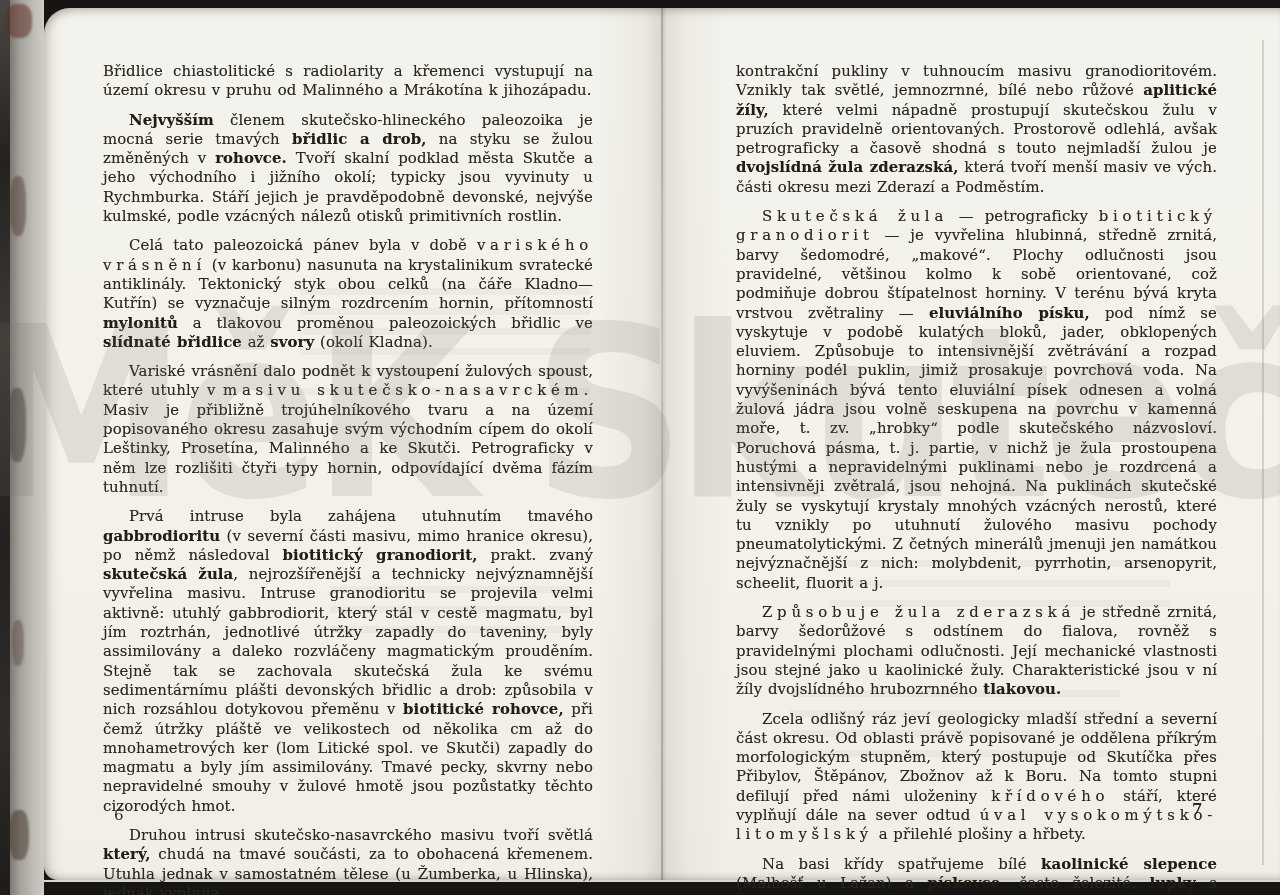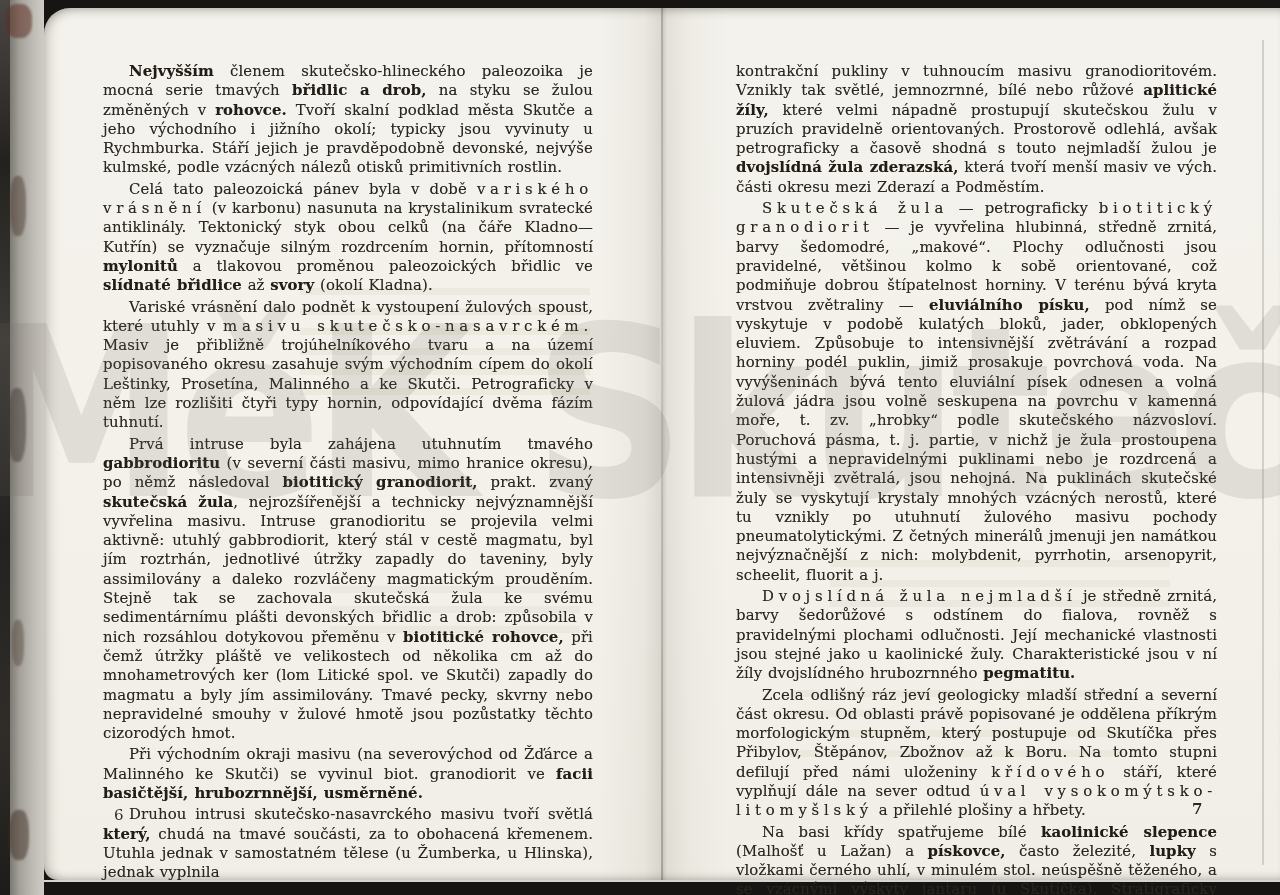--- a/index.html
+++ b/index.html
@@ -58,21 +58,21 @@
 
   
   .col{position:absolute;z-index:4;color:#2a2620;}
   .col-left{left:103px;top:62px;width:490px;}
   .col-right{left:736px;top:62px;width:481px;}
   .para{
     text-align:justify;font-size:14.9px;line-height:19.3px;
     word-spacing:.06em;letter-spacing:.1px;margin:0;
     text-shadow:0 0 .4px rgba(40,35,28,.4);
   }
-  .para + .para{margin-top:2px;}
+  .para + .para{margin-top:10px;}
   .para.indent{text-indent:26px;}
   .b{font-weight:bold;color:#211d16;}
   .sp{letter-spacing:.32em;}
   .pageno{position:absolute;z-index:4;font-size:15px;color:#332f28;}
   .pageno-left{left:114px;top:806px;}
   .pageno-right{left:1192px;top:800px;font-weight:bold;color:#2b2721;}
 </style>
 </head>
 <body>
 
@@ -89,31 +89,31 @@
 <div class="gutter-line"></div>
 <div class="right-edge-line"></div>
 <div class="bottom-hairline"></div>
 
 <div class="ghost g1"></div>
 <div class="ghost g2"></div>
 <div class="ghost g3"></div>
 <div class="ghost g4"></div>
 
 <div class="col col-left">
+    <div class="para"><span class="">Břidlice chiastolitické s radiolarity a křemenci vystupují na území okresu v pruhu od Malinného a Mrákotína k jihozápadu.</span></div>
     <div class="para indent"><span class="b ">Nejvyšším</span><span class=""> členem skutečsko-hlineckého paleozoika je mocná serie tmavých </span><span class="b ">břidlic a drob,</span><span class=""> na styku se žulou změněných v </span><span class="b ">rohovce.</span><span class=""> Tvoří skalní podklad města Skutče a jeho východního i jižního okolí; typicky jsou vyvinuty u Rychmburka. Stáří jejich je pravděpodobně devonské, nejvýše kulmské, podle vzácných nálezů otisků primitivních rostlin.</span></div>
     <div class="para indent"><span class="">Celá tato paleozoická pánev byla v době </span><span class="sp">variského vrásnění</span><span class=""> (v karbonu) nasunuta na krystalinikum svratecké antiklinály. Tektonický styk obou celků (na čáře Kladno—Kutřín) se vyznačuje silným rozdrcením hornin, přítomností </span><span class="b ">mylonitů</span><span class=""> a tlakovou proměnou paleozoických břidlic ve </span><span class="b ">slídnaté břidlice</span><span class=""> až </span><span class="b ">svory</span><span class=""> (okolí Kladna).</span></div>
     <div class="para indent"><span class="">Variské vrásnění dalo podnět k vystoupení žulových spoust, které utuhly v </span><span class="sp">masivu skutečsko-nasavrckém.</span><span class=""> Masiv je přibližně trojúhelníkového tvaru a na území popisovaného okresu zasahuje svým východním cípem do okolí Leštinky, Prosetína, Malinného a ke Skutči. Petrograficky v něm lze rozlišiti čtyři typy hornin, odpovídající dvěma fázím tuhnutí.</span></div>
     <div class="para indent"><span class="">Prvá intruse byla zahájena utuhnutím tmavého </span><span class="b ">gabbrodioritu</span><span class=""> (v severní části masivu, mimo hranice okresu), po němž následoval </span><span class="b ">biotitický granodiorit,</span><span class=""> prakt. zvaný </span><span class="b ">skutečská žula</span><span class="">, nejrozšířenější a technicky nejvýznamnější vyvřelina masivu. Intruse granodioritu se projevila velmi aktivně: utuhlý gabbrodiorit, který stál v cestě magmatu, byl jím roztrhán, jednotlivé útržky zapadly do taveniny, byly assimilovány a daleko rozvláčeny magmatickým prouděním. Stejně tak se zachovala skutečská žula ke svému sedimentárnímu plášti devonských břidlic a drob: způsobila v nich rozsáhlou dotykovou přeměnu v </span><span class="b ">biotitické rohovce,</span><span class=""> při čemž útržky pláště ve velikostech od několika cm až do mnohametrových ker (lom Litické spol. ve Skutči) zapadly do magmatu a byly jím assimilovány. Tmavé pecky, skvrny nebo nepravidelné smouhy v žulové hmotě jsou pozůstatky těchto cizorodých hmot.</span></div>
-    <div class="para indent"><span class="">Při východním okraji masivu (na severovýchod od Žďárce a Malinného ke Skutči) se vyvinul biot. granodiorit ve </span><span class="b ">facii basičtější, hrubozrnnější, usměrněné.</span></div>
     <div class="para indent"><span class="">Druhou intrusi skutečsko-nasavrckého masivu tvoří světlá </span><span class="b ">který,</span><span class=""> chudá na tmavé součásti, za to obohacená křemenem. Utuhla jednak v samostatném tělese (u Žumberka, u Hlinska), jednak vyplnila</span></div>
   </div>
 <div class="pageno pageno-left">6</div>
 
 <div class="col col-right">
     <div class="para"><span class="">kontrakční pukliny v tuhnoucím masivu granodioritovém. Vznikly tak světlé, jemnozrnné, bílé nebo růžové </span><span class="b ">aplitické žíly,</span><span class=""> které velmi nápadně prostupují skutečskou žulu v pruzích pravidelně orientovaných. Prostorově odlehlá, avšak petrograficky a časově shodná s touto nejmladší žulou je </span><span class="b ">dvojslídná žula zderazská,</span><span class=""> která tvoří menší masiv ve vých. části okresu mezi Zderazí a Podměstím.</span></div>
     <div class="para indent"><span class="sp">Skutečská žula</span><span class=""> — petrograficky </span><span class="sp">biotitický granodiorit</span><span class=""> — je vyvřelina hlubinná, středně zrnitá, barvy šedomodré, „makové“. Plochy odlučnosti jsou pravidelné, většinou kolmo k sobě orientované, což podmiňuje dobrou štípatelnost horniny. V terénu bývá kryta vrstvou zvětraliny — </span><span class="b ">eluviálního písku,</span><span class=""> pod nímž se vyskytuje v podobě kulatých bloků, jader, obklopených eluviem. Způsobuje to intensivnější zvětrávání a rozpad horniny podél puklin, jimiž prosakuje povrchová voda. Na vyvýšeninách bývá tento eluviální písek odnesen a volná žulová jádra jsou volně seskupena na povrchu v kamenná moře, t. zv. „hrobky“ podle skutečského názvosloví. Poruchová pásma, t. j. partie, v nichž je žula prostoupena hustými a nepravidelnými puklinami nebo je rozdrcená a intensivněji zvětralá, jsou nehojná. Na puklinách skutečské žuly se vyskytují krystaly mnohých vzácných nerostů, které tu vznikly po utuhnutí žulového masivu pochody pneumatolytickými. Z četných minerálů jmenuji jen namátkou nejvýznačnější z nich: molybdenit, pyrrhotin, arsenopyrit, scheelit, fluorit a j.</span></div>
-    <div class="para indent"><span class="sp">Dvojslídná žula nejmladší</span><span class=""> je středně zrnitá, barvy šedorůžové s odstínem do fialova, rovněž s pravidelnými plochami odlučnosti. Její mechanické vlastnosti jsou stejné jako u kaolinické žuly. Charakteristické jsou v ní žíly dvojslídného hrubozrnného </span><span class="b ">pegmatitu.</span></div>
+    <div class="para indent"><span class="sp">Způsobuje žula zderazská</span><span class=""> je středně zrnitá, barvy šedorůžové s odstínem do fialova, rovněž s pravidelnými plochami odlučnosti. Její mechanické vlastnosti jsou stejné jako u kaolinické žuly. Charakteristické jsou v ní žíly dvojslídného hrubozrnného </span><span class="b ">tlakovou.</span></div>
     <div class="para indent"><span class="">Zcela odlišný ráz jeví geologicky mladší střední a severní část okresu. Od oblasti právě popisované je oddělena příkrým morfologickým stupněm, který postupuje od Skutíčka přes Přibylov, Štěpánov, Zbožnov až k Boru. Na tomto stupni defilují před námi uloženiny </span><span class="sp">křídového</span><span class=""> stáří, které vyplňují dále na sever odtud </span><span class="sp">úval vysokomýtsko-litomyšlský</span><span class=""> a přilehlé plošiny a hřbety.</span></div>
     <div class="para indent"><span class="">Na basi křídy spatřujeme bílé </span><span class="b ">kaolinické slepence</span><span class=""> (Malhošť u Lažan) a </span><span class="b ">pískovce,</span><span class=""> často železité, </span><span class="b ">lupky</span><span class=""> s vložkami černého uhlí, v minulém stol. neúspěšně těženého, a se vzácnými výskyty jantaru (u Skutíčka). Stratigraficky náleží tyto vrstvy I. </span></div>
   </div>
 <div class="pageno pageno-right">7</div>
 
 <div class="watermark">MěK Skuteč</div>
 
 </body></html>

